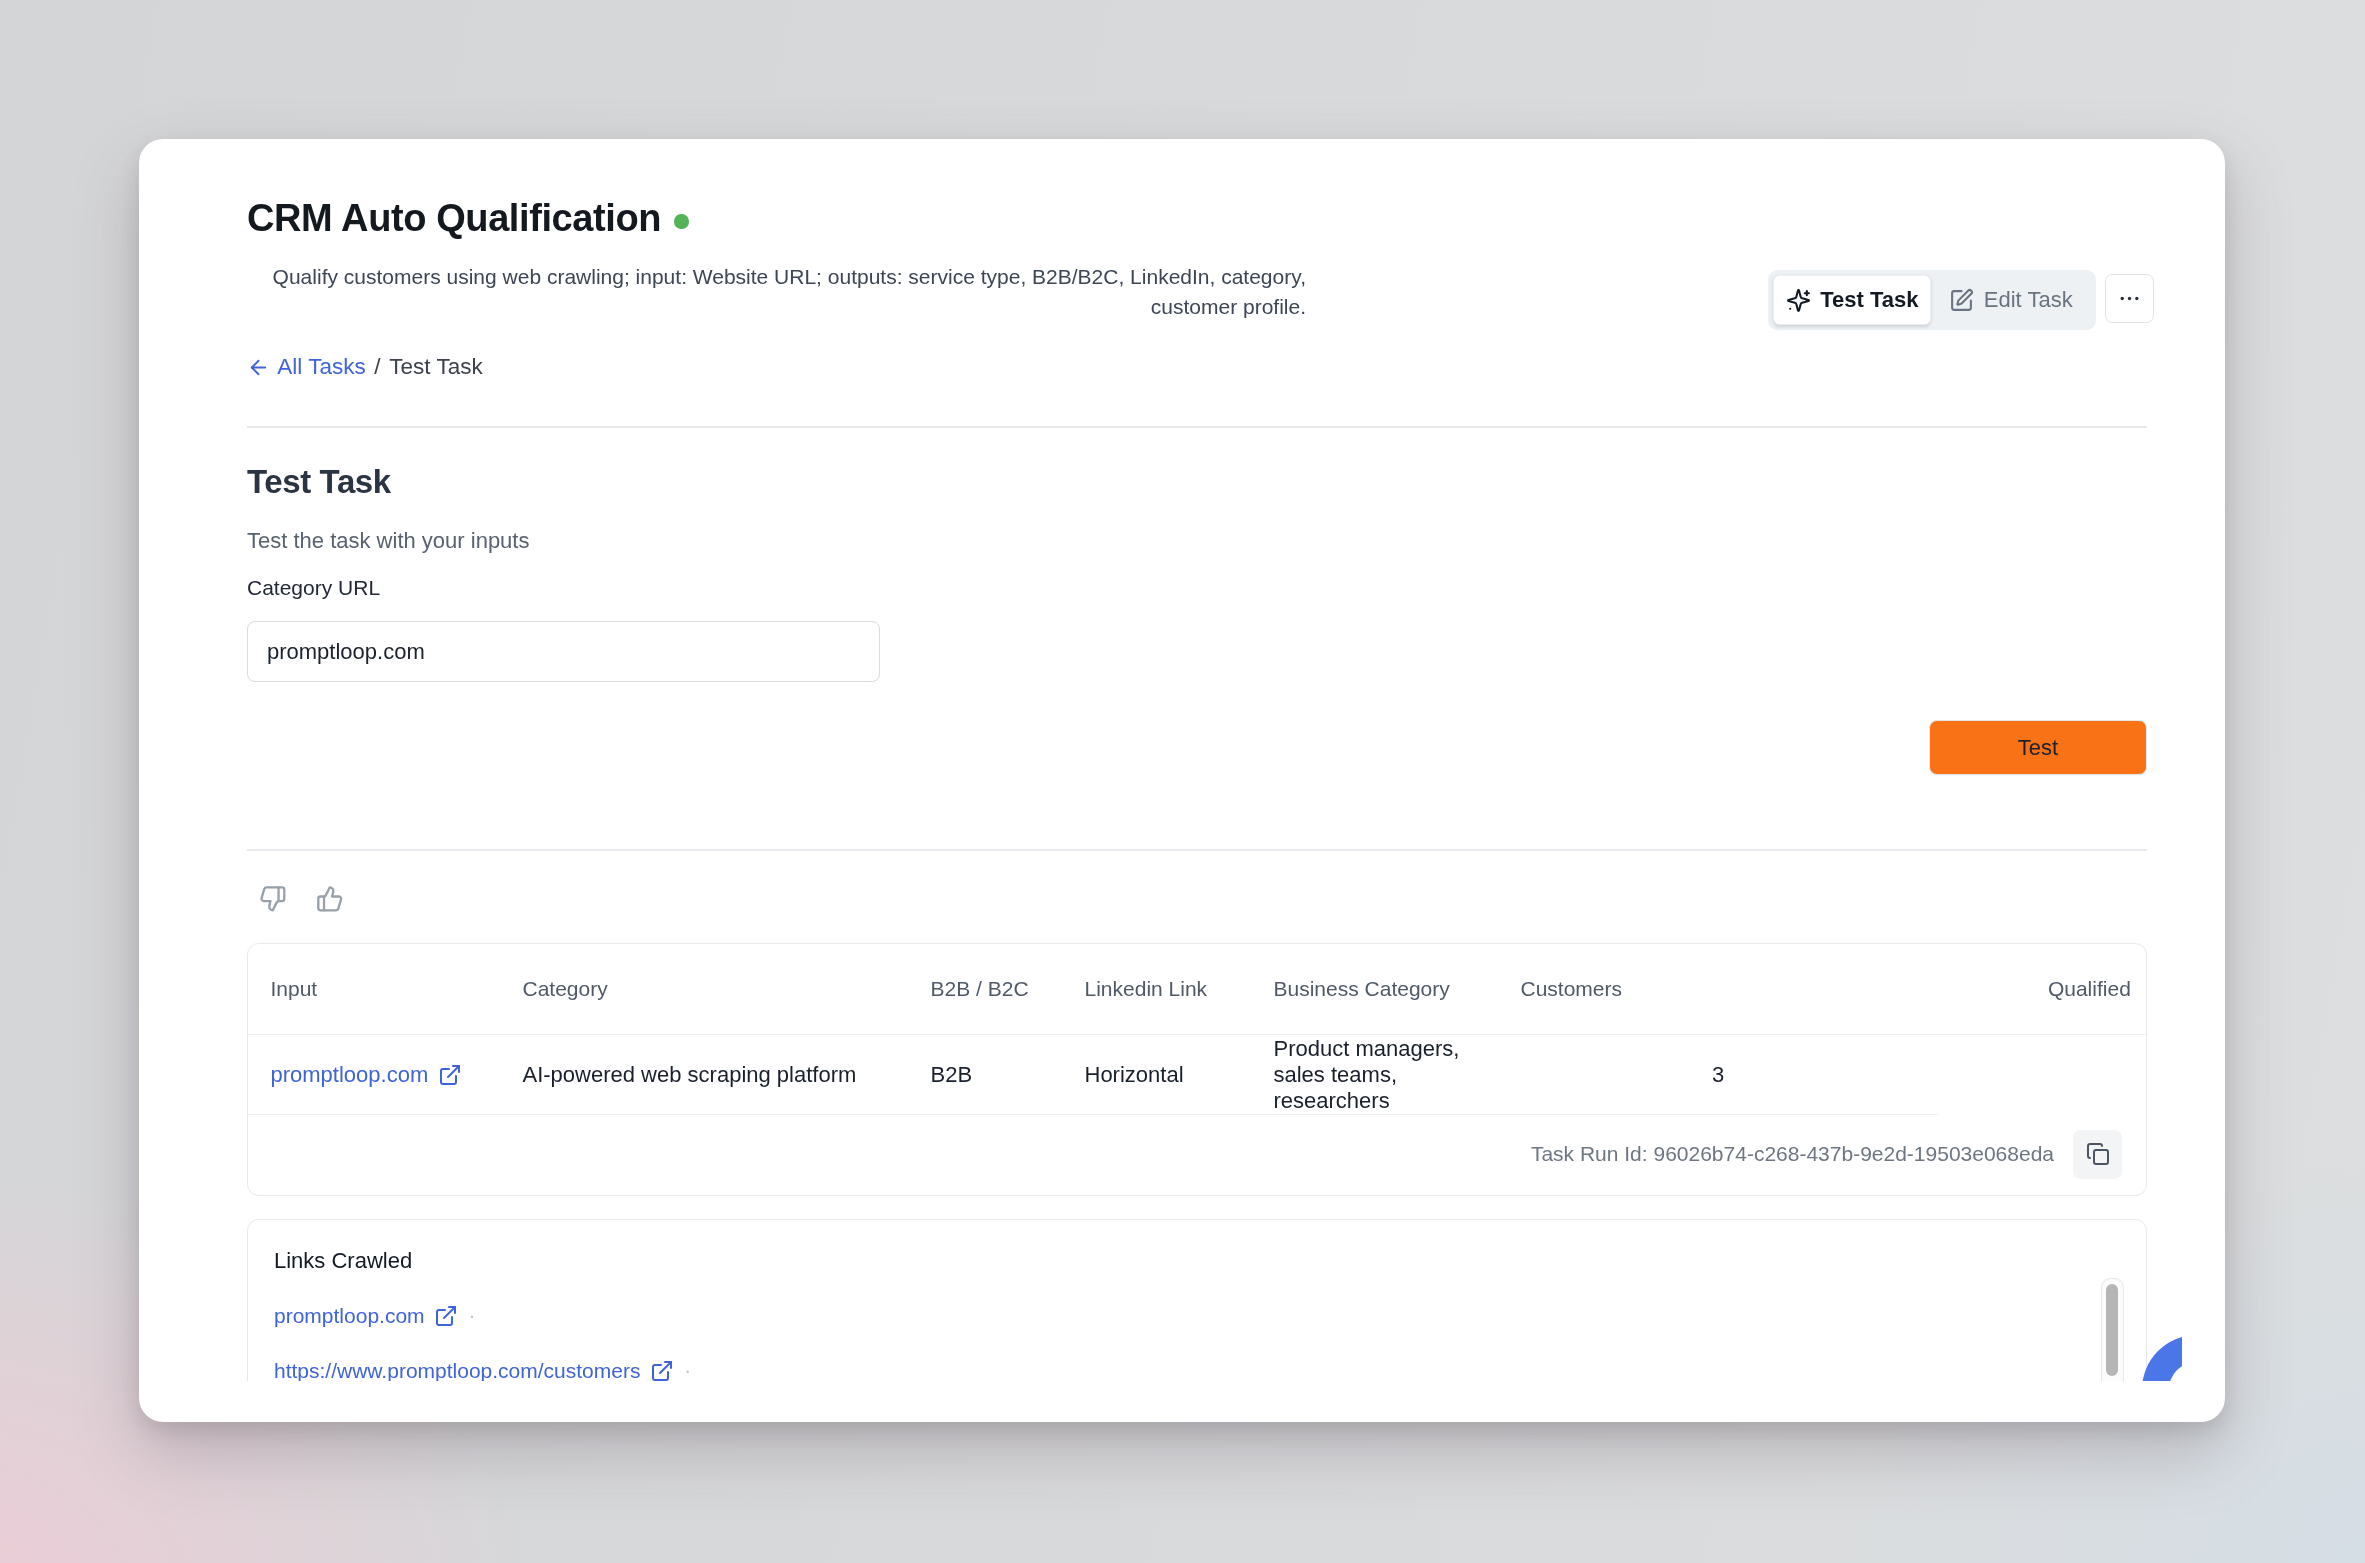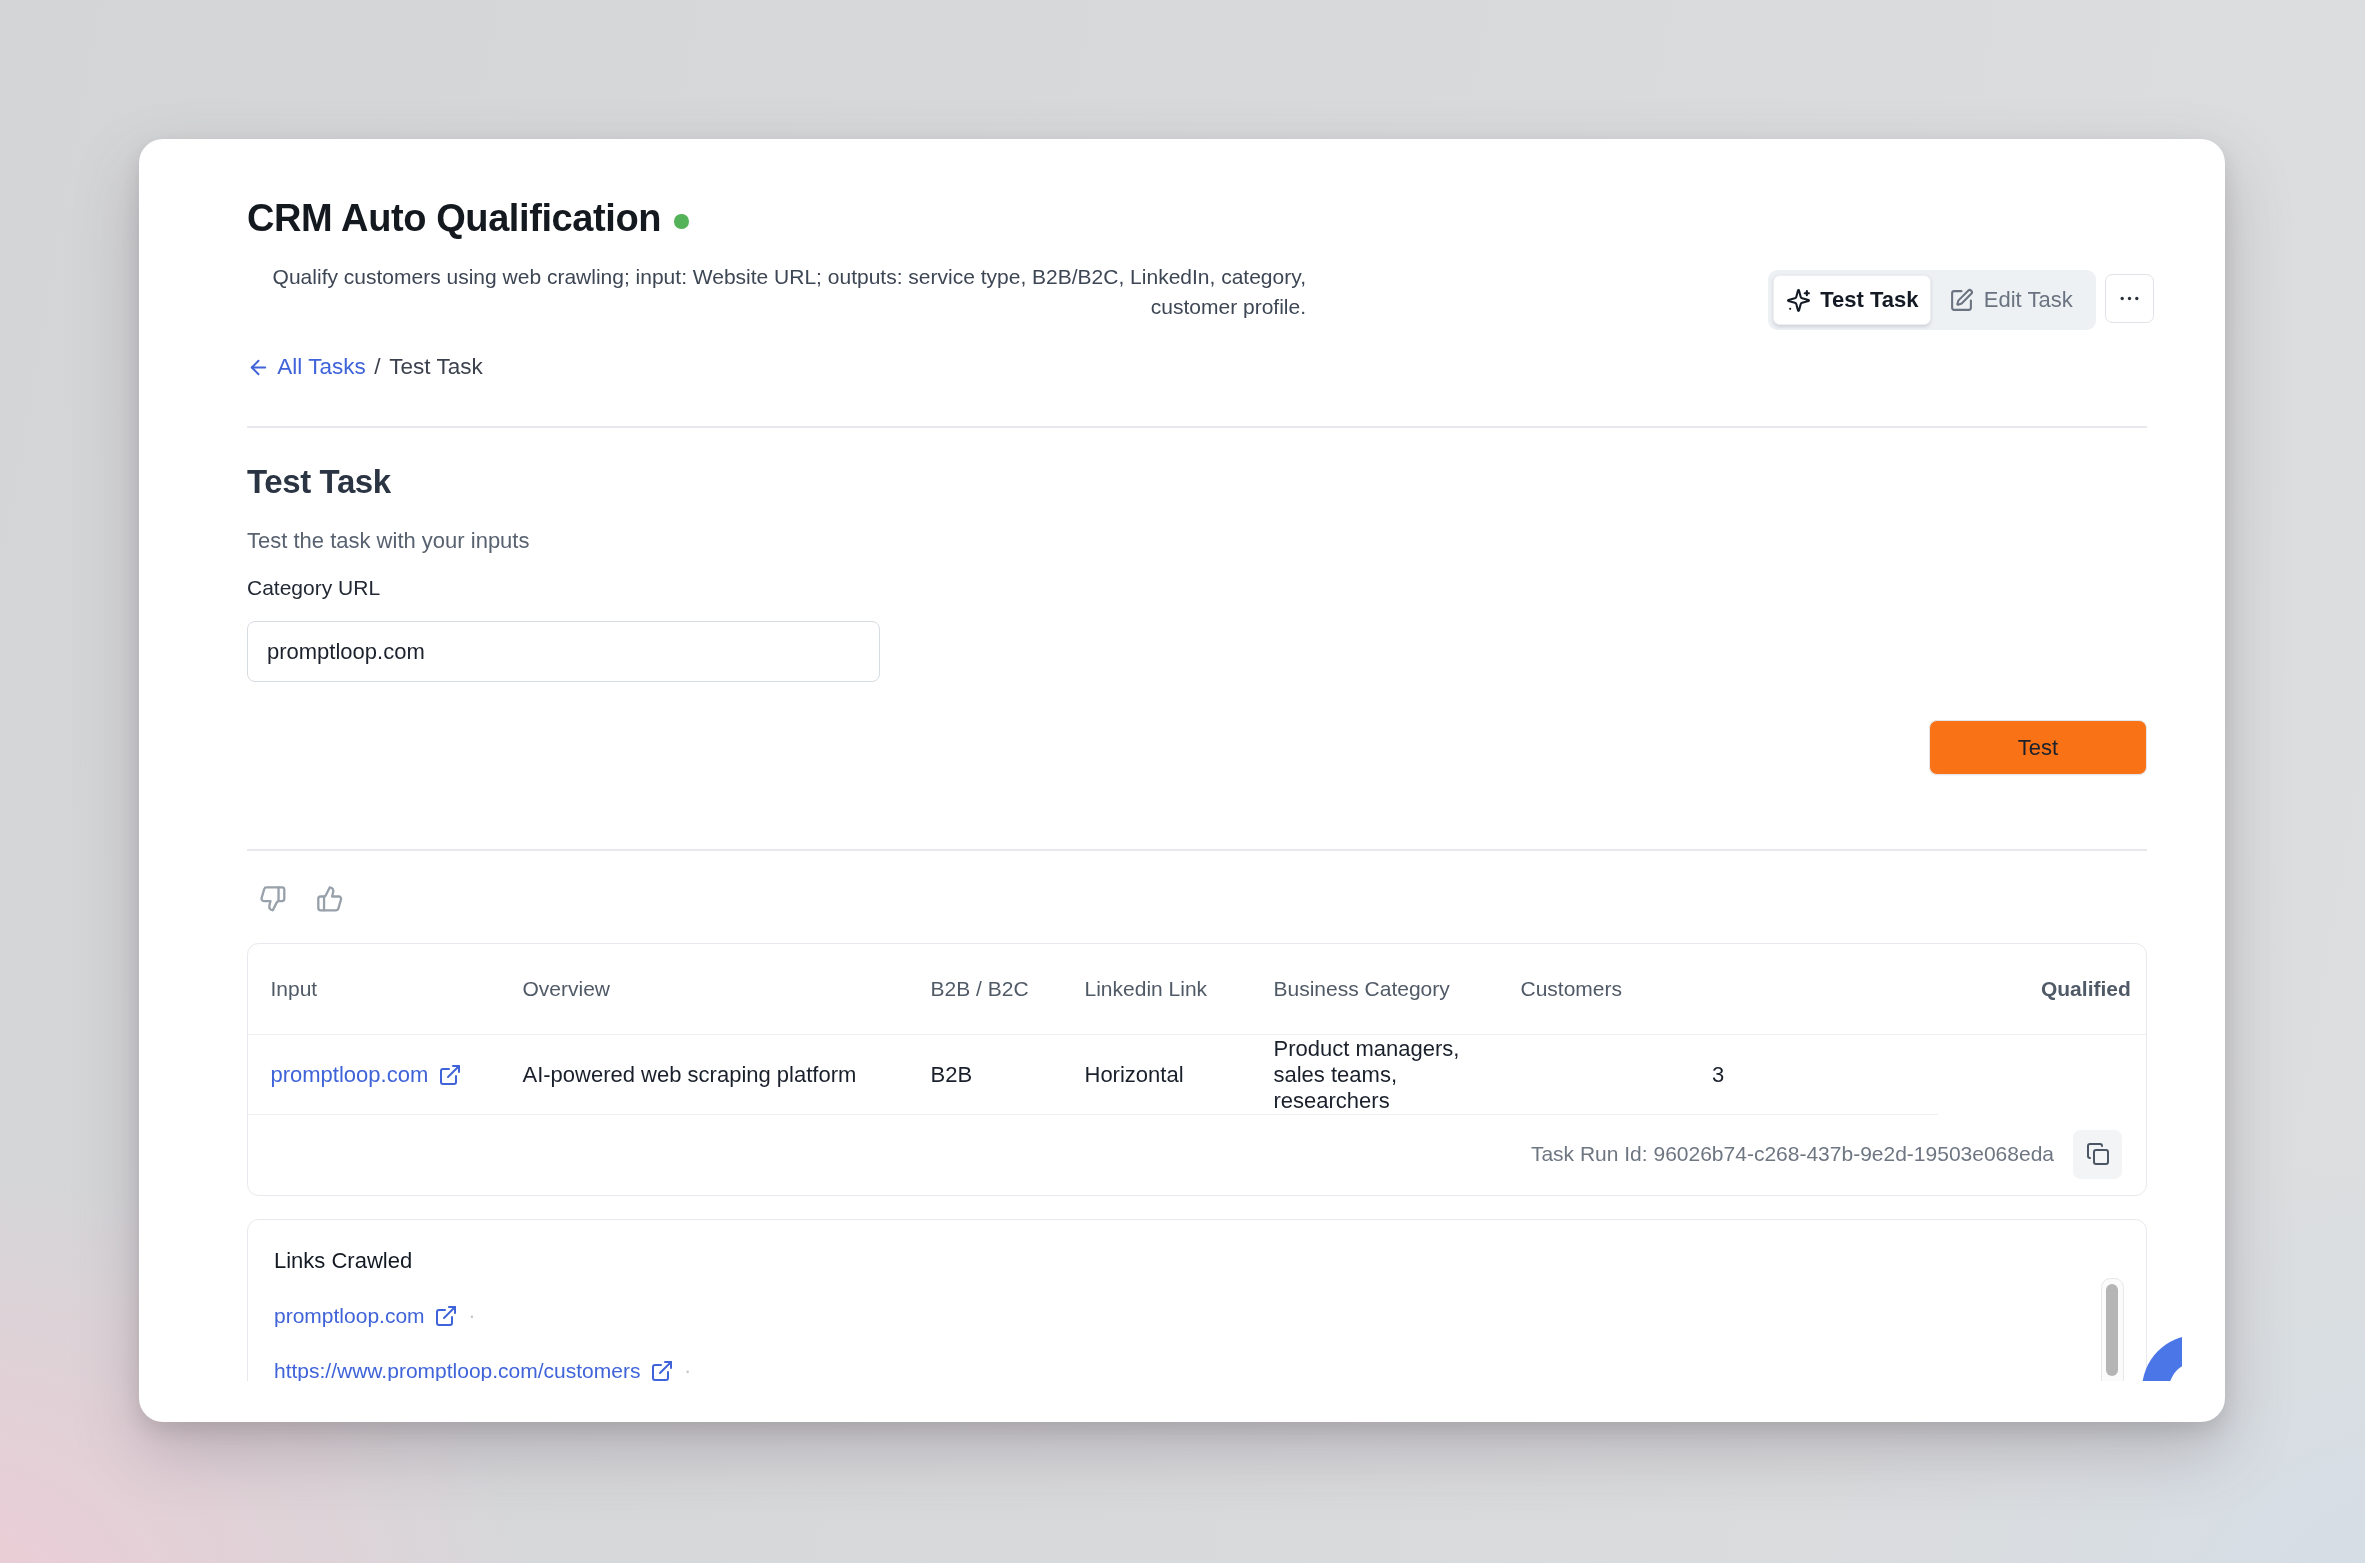--- a/index.html
+++ b/index.html
@@ -55,21 +55,21 @@
     border:1.5px solid #e3e6eb; border-radius:8px; font-size:22px; font-weight:500; color:#1c222d;
     font-family:"Liberation Sans", sans-serif; cursor:pointer; box-shadow:0 0.7px 1.5px rgba(0,0,0,.04);}
   
   .feedback{position:absolute; left:116px; top:742px; display:flex; gap:22px;}
   .fb-btn{width:35px; height:35px; display:flex; align-items:center; justify-content:center; color:#98a0aa; background:none; border:none; cursor:pointer;}
   
   .table-card{position:absolute; left:108px; top:804px; width:1900px; height:253px;
     border:1.5px solid #e7e9ee; border-radius:11.6px; background:#fff; overflow:hidden;}
   .tgrid{display:grid; grid-template-columns:252px 408px 154px 189px 247px 440px 1fr;}
   .th{height:91px; display:flex; align-items:center; padding-left:22.5px; font-size:21px; color:#505a67; border-bottom:1.5px solid #eef0f3;}
-  .th.right{justify-content:flex-end; padding-right:15.2px;font-weight:bold;}
+  .th.right{justify-content:flex-end; padding-right:15.2px;}
   .td{height:80px; display:flex; align-items:center; padding-left:22.5px; font-size:22px; color:#1a202b; border-bottom:1.5px solid #eef0f3;}
   .td.center{justify-content:center; padding-left:0;}
   .cell-link{display:inline-flex; align-items:center; gap:9.4px; color:var(--accent-blue); cursor:pointer;}
   .tfoot{grid-column:1/-1; height:78px; display:flex; align-items:center; justify-content:flex-end; gap:19px; padding-right:24px;}
   .run-id{font-size:21px; color:#6e7682;}
   .copy-btn{width:49px; height:49px; background:#f2f4f6; border:none; border-radius:7.3px; display:flex; align-items:center; justify-content:center; color:#4b5563; cursor:pointer;}
   
   .links-card{position:absolute; left:108px; top:1080px; width:1900px; height:305px;
     border:1.5px solid #e7e9ee; border-radius:11.6px; background:#fff; padding:27.6px 26px;}
   .links-heading{font-size:22px; font-weight:400; color:#141a24;}
@@ -169,21 +169,21 @@
               <path d="M7 10v12"></path>
               <path d="M15 5.88 14 10h5.83a2 2 0 0 1 1.92 2.56l-2.33 8A2 2 0 0 1 17.5 22H4a2 2 0 0 1-2-2v-8a2 2 0 0 1 2-2h2.76a2 2 0 0 0 1.79-1.11L12 2a3.13 3.13 0 0 1 3 3.88Z"></path>
             </svg>
         </span>
       </button>
     </div>
 
     <div class="table-card">
       <div class="tgrid">
         <div class="th">Input</div>
-        <div class="th">Overview</div>
+        <div class="th">Category</div>
         <div class="th">B2B / B2C</div>
         <div class="th">Linkedin Link</div>
         <div class="th">Business Category</div>
         <div class="th">Customers</div>
         <div class="th right">Qualified</div>
 
         <div class="td">
           <span class="cell-link">
             <span>promptloop.com</span>
             <span>

